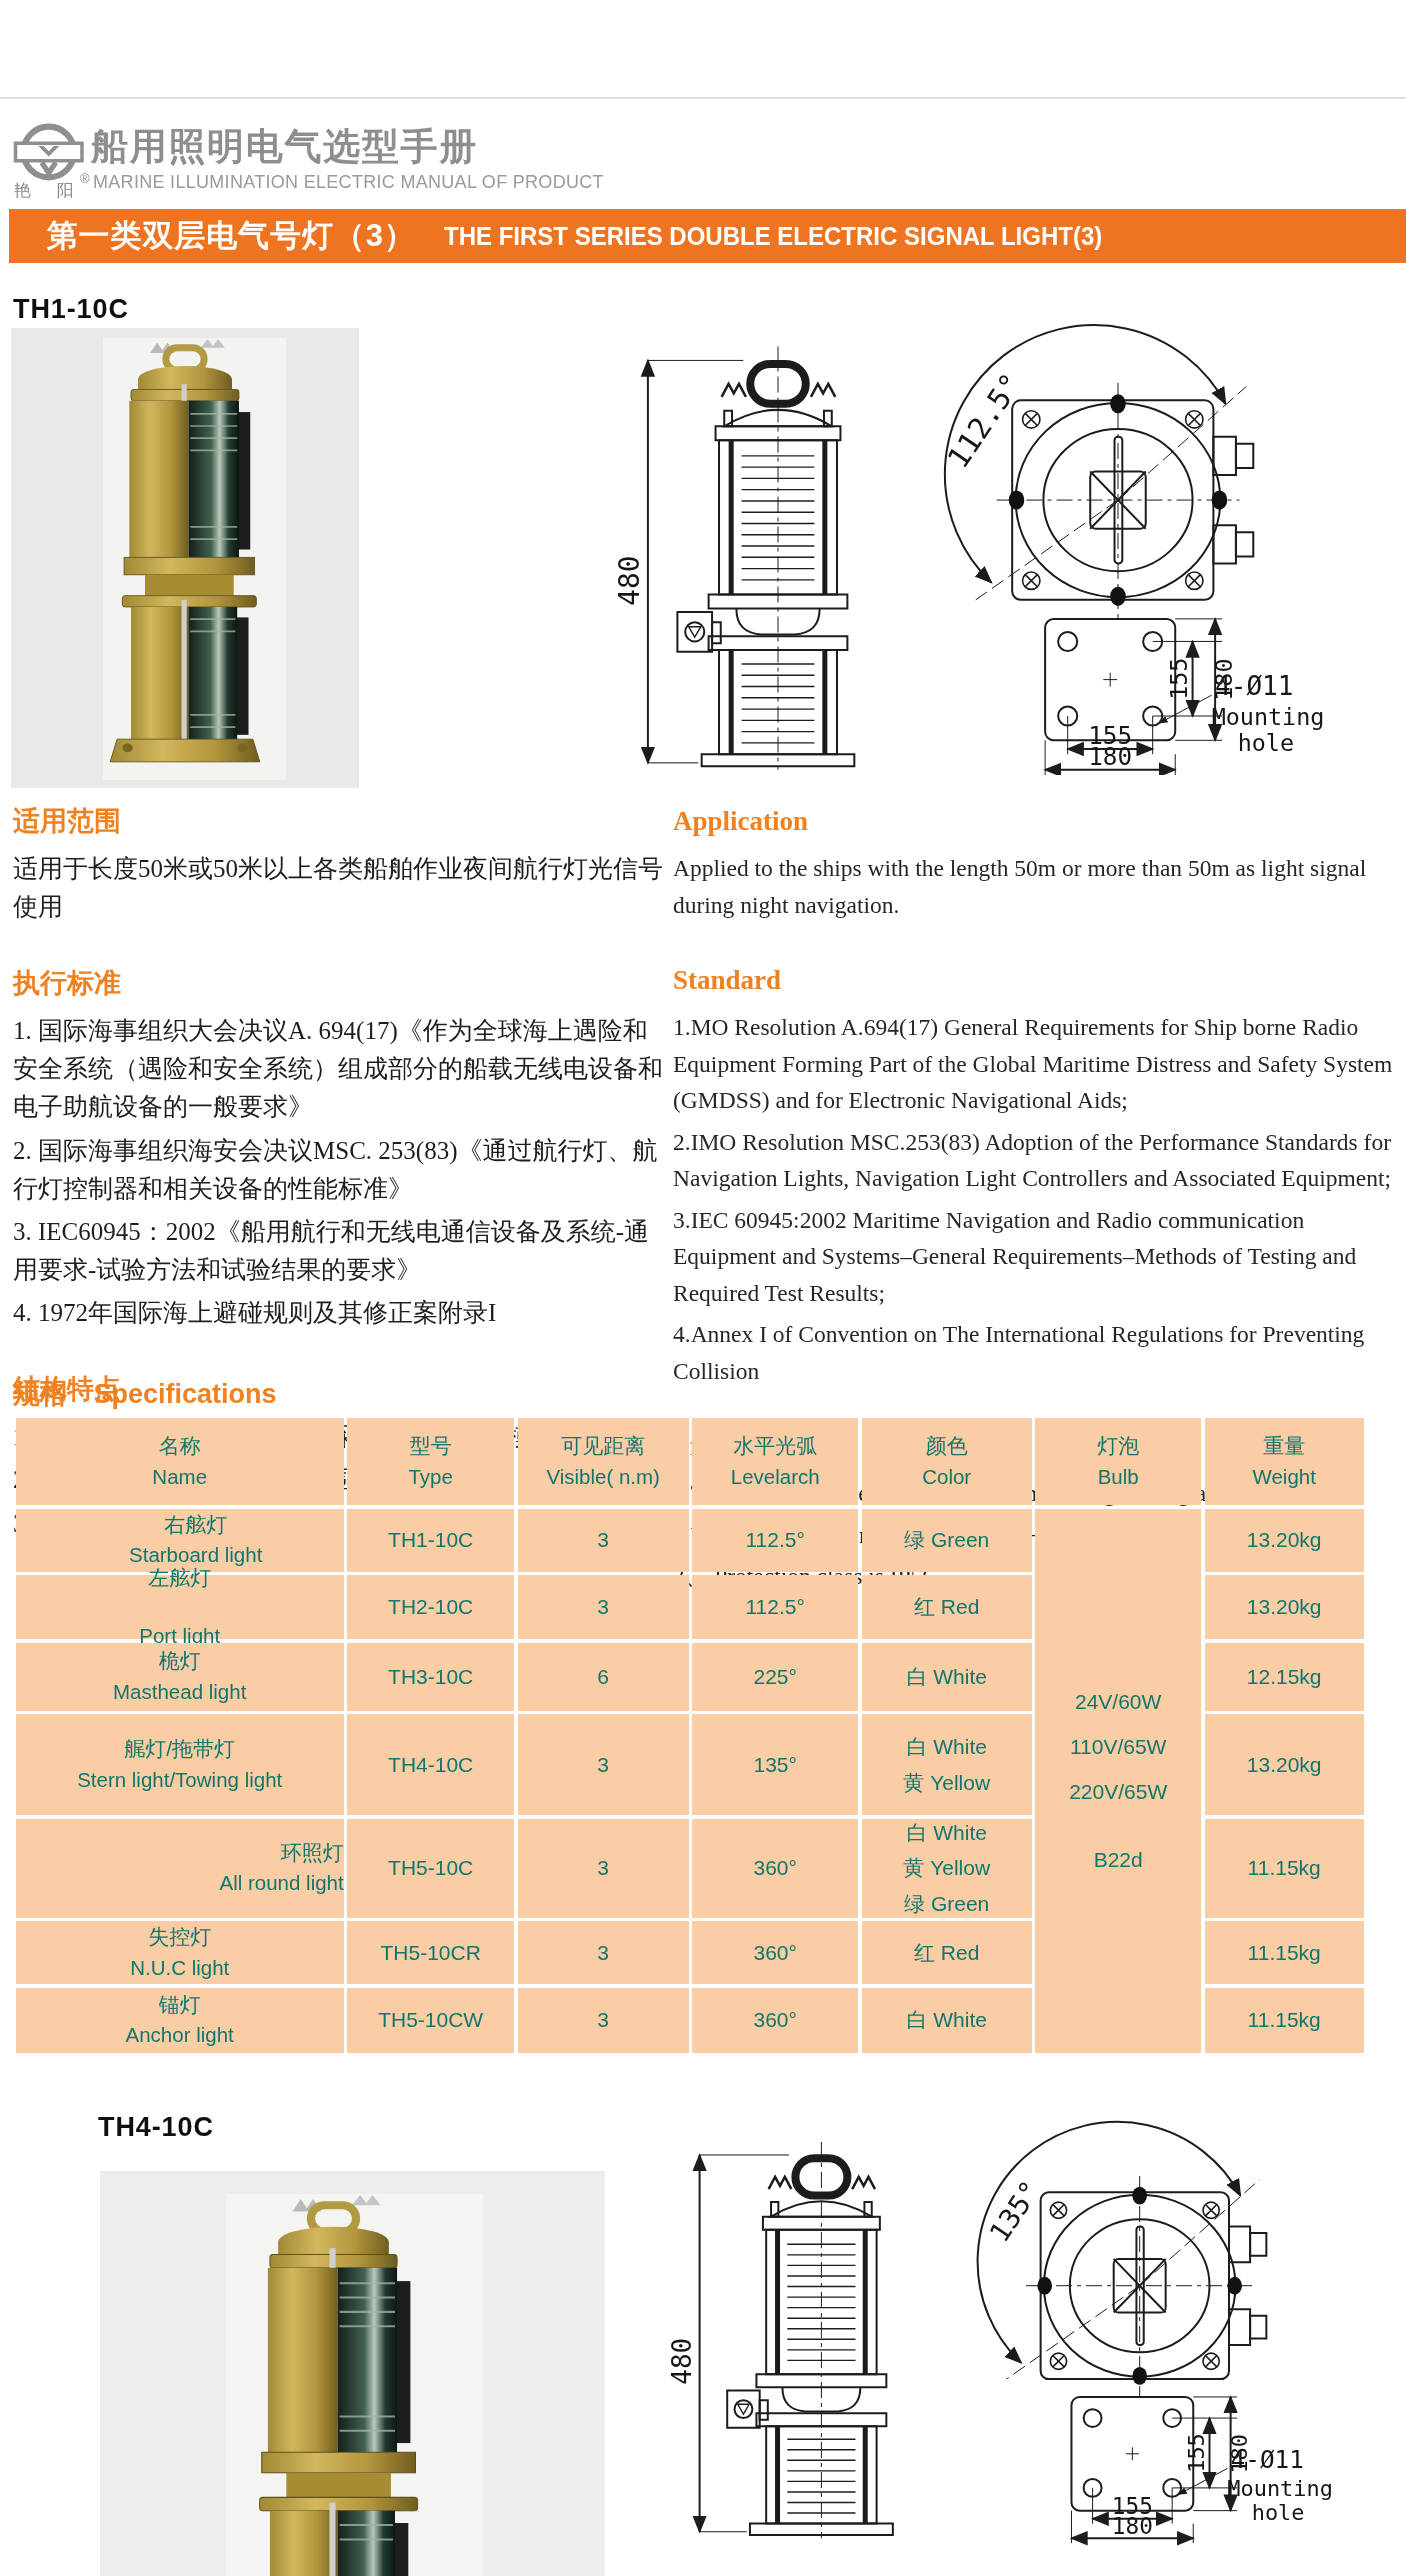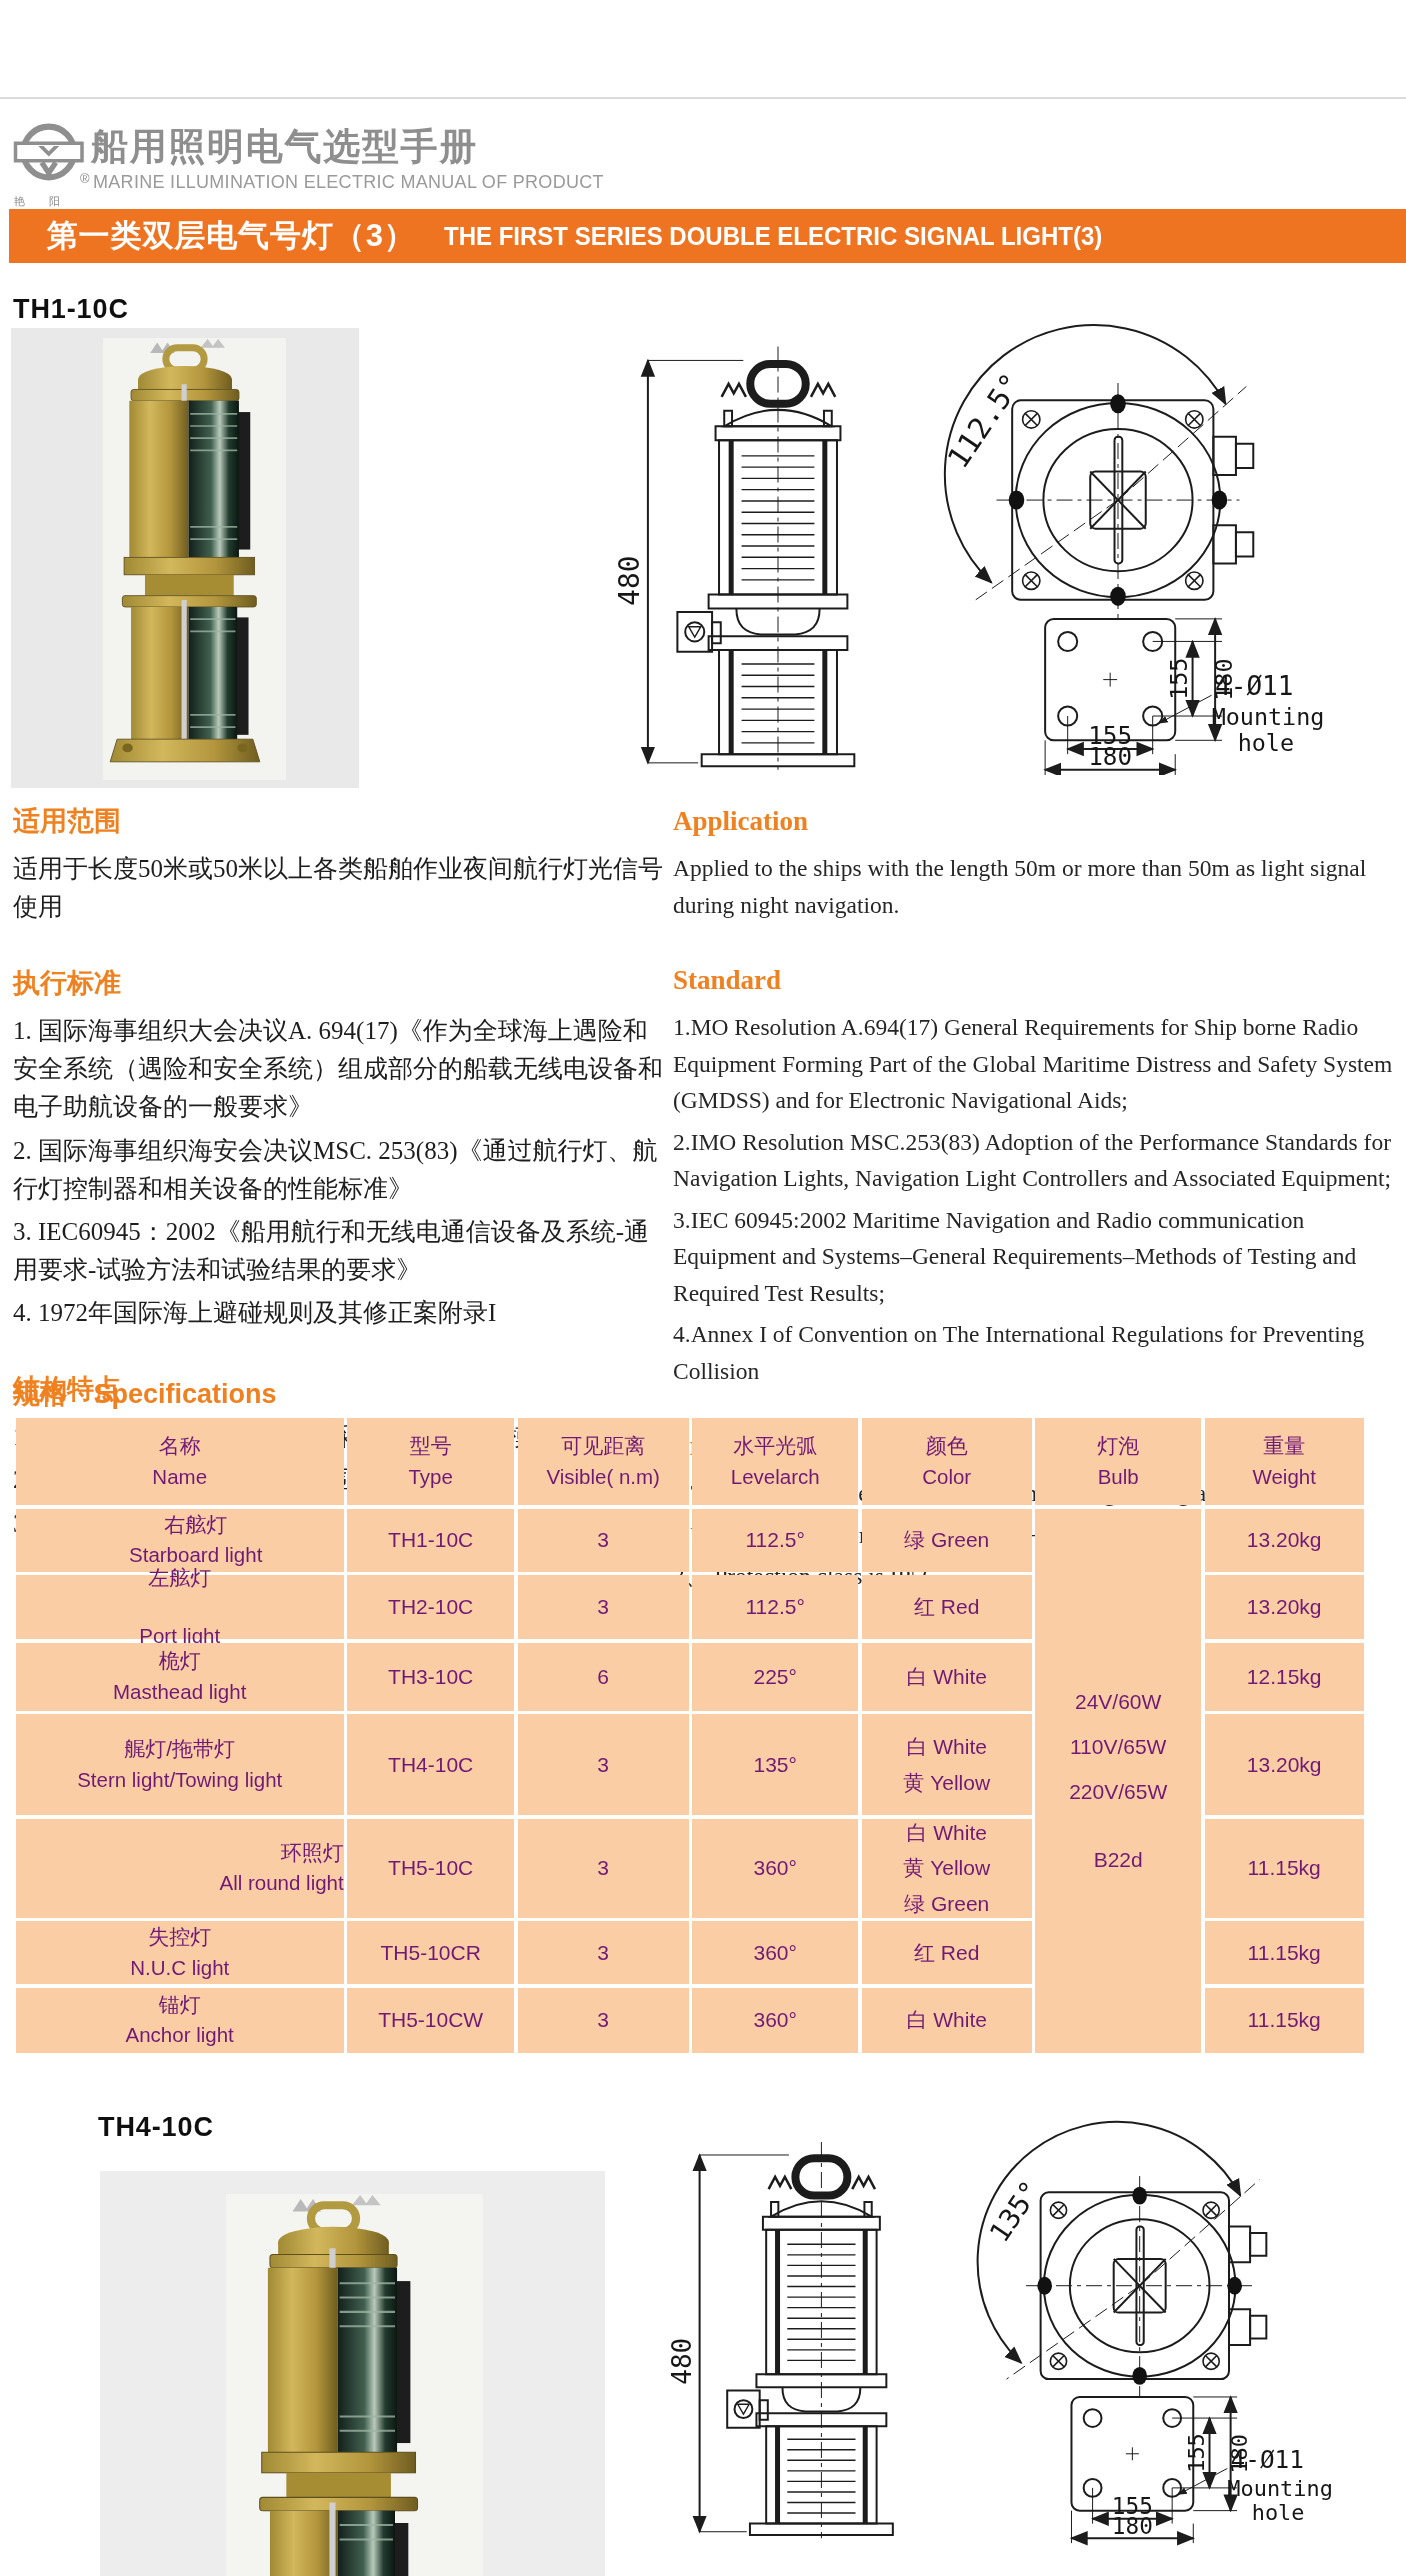--- a/index.html
+++ b/index.html
@@ -3,21 +3,21 @@
 <meta charset="utf-8">
 <style>
   html,body{margin:0;padding:0;background:#fff;}
   body{width:1406px;height:2576px;position:relative;overflow:hidden;
        font-family:"Liberation Sans",sans-serif;color:#222;}
   .abs{position:absolute;}
 
   
   #top-rule{left:0;top:97px;width:1406px;height:1.7px;background:#dcdcdc;}
   #logo-wrap{left:12.2px;top:117px;width:77px;height:84px;}
-  #brand-cn{left:14px;top:194px;font-size:11px;color:#8a8a8a;letter-spacing:10.5px;white-space:nowrap;}
+  #brand-cn{left:14px;top:179px;font-size:17px;color:#8a8a8a;letter-spacing:10.5px;white-space:nowrap;}
   #reg-mark{left:80px;top:171px;font-size:13px;color:#8a8a8a;}
   #manual-title-cn{left:91px;top:122px;font-size:37px;font-weight:700;color:#8e8e8e;letter-spacing:1.7px;}
   #manual-title-en{left:93px;top:172px;font-size:18px;color:#9a9a9a;letter-spacing:0.3px;}
 
   
   #banner{left:8.7px;top:209px;width:1397px;height:54px;background:#EE7421;display:flex;align-items:center;}
   #banner .cn{margin-left:38px;font-size:31px;font-weight:700;color:#fff;letter-spacing:0.9px;white-space:nowrap;}
   #banner .en{margin-left:28px;font-size:25px;font-weight:700;color:#fff;white-space:nowrap;transform:scaleX(.96);transform-origin:left;}
 
   .model-label{font-size:27px;font-weight:700;color:#0f0f0f;letter-spacing:0.9px;}
@@ -44,21 +44,21 @@
 
   
   #spec-head{left:13px;top:1376px;}
   #spec-head .cn,#spec-head .en{font-size:27px;font-weight:700;color:#EF8120;}
   #spec-head .en{margin-left:22.6px;}
   #spec-grid{left:15.7px;top:1418px;display:grid;
     grid-template-columns:328px 167px 171px 166px 170px 166px 159px;
     grid-template-rows:87px 63px 64px 68px 101px 99px 63px 65px;
     gap:3.5px;}
   .cell{background:#FACDA4;display:flex;flex-direction:column;align-items:center;
-        justify-content:center;text-align:center;color:#701a75;font-size:21px;line-height:1.5;}
+        justify-content:center;text-align:center;color:#0f766e;font-size:21px;line-height:1.5;}
   .cell .sub{font-size:20.5px;}
   .bulb-cell{justify-content:center;}
   .bulb-cell div{line-height:1.0;margin:12.2px 0;}
   .bulb-base{margin-top:35px !important;}
   .colors div{margin:6.1px 0;line-height:1.1;}
 
   svg text{font-family:"DejaVu Sans Mono","Liberation Mono",monospace;fill:#161616;}
   .dwg line,.dwg path,.dwg rect,.dwg ellipse,.dwg circle,.dwg polyline{vector-effect:non-scaling-stroke;}
 </style>
 </head>

